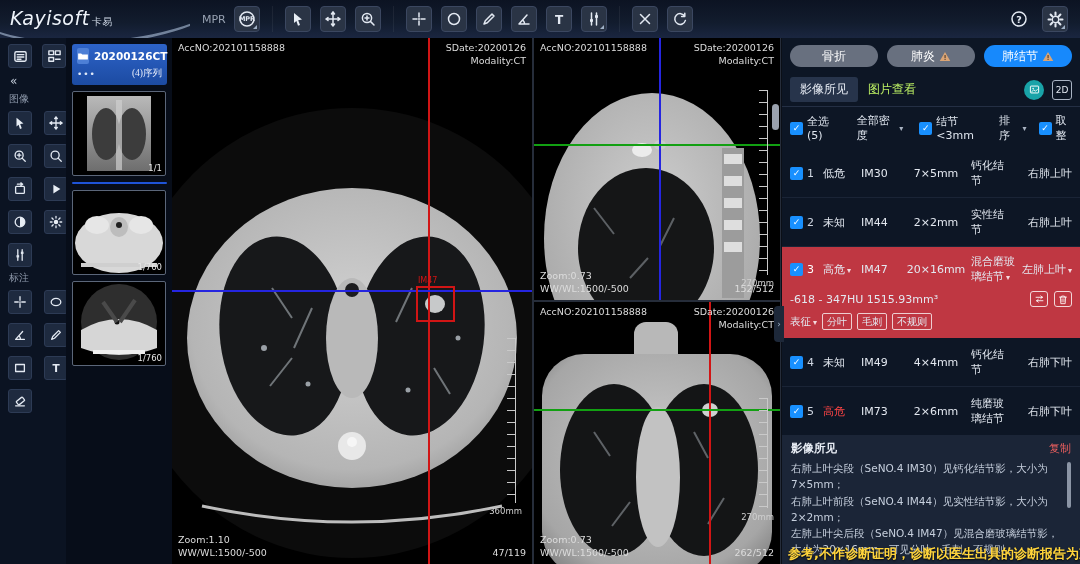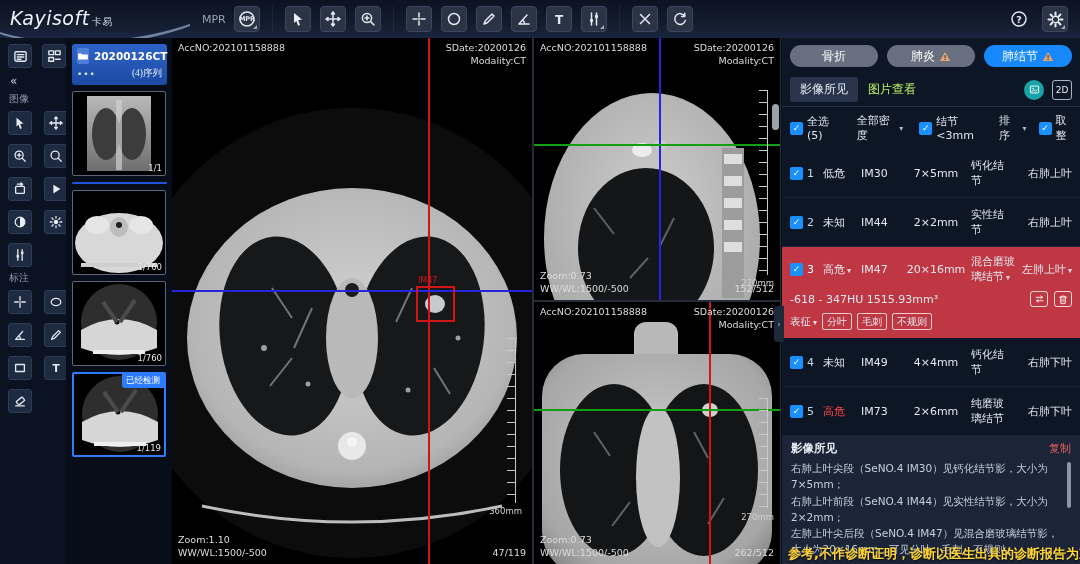--- a/index.html
+++ b/index.html
@@ -406,31 +406,20 @@
       <svg width="92" height="83" viewBox="0 0 92 83">
         <circle cx="46" cy="40" r="38" fill="#2e2e2e"></circle>
         <path d="M8 48 Q46 26 84 48 L84 66 Q46 80 8 66 Z" fill="#d6d6d6"></path>
         <circle cx="44" cy="40" r="2.5" fill="#111"></circle>
         <path d="M30 20 L44 40 M62 18 L47 40" stroke="#4a4a4a" stroke-width="4"></path>
         <rect x="20" y="68" width="52" height="4" fill="#efefef"></rect>
       </svg>
       <span class="cnt">1/760</span>
     </div>
 
-    <div class="thumb active">
-      <svg width="92" height="83" viewBox="0 0 92 83">
-        <circle cx="46" cy="40" r="38" fill="#2e2e2e"></circle>
-        <path d="M8 48 Q46 26 84 48 L84 66 Q46 80 8 66 Z" fill="#d6d6d6"></path>
-        <circle cx="44" cy="38" r="2.5" fill="#111"></circle>
-        <path d="M30 18 L44 38 M62 16 L47 38" stroke="#4a4a4a" stroke-width="4"></path>
-        <rect x="20" y="68" width="52" height="4" fill="#efefef"></rect>
-      </svg>
-      <span class="badge">已经检测</span>
-      <span class="cnt">1/119</span>
-    </div>
   </div>
 
   <div class="vp vp-axial">
     <svg class="ct" width="360" height="526" viewBox="0 0 360 526">
       <defs>
         <radialGradient id="bodyG" cx="50%" cy="45%" r="65%">
           <stop offset="0" stop-color="#d2d2d2"></stop>
             <stop offset=".75" stop-color="#b5b5b5"></stop>
             <stop offset="1" stop-color="#8e8e8e"></stop>
         </radialGradient>

